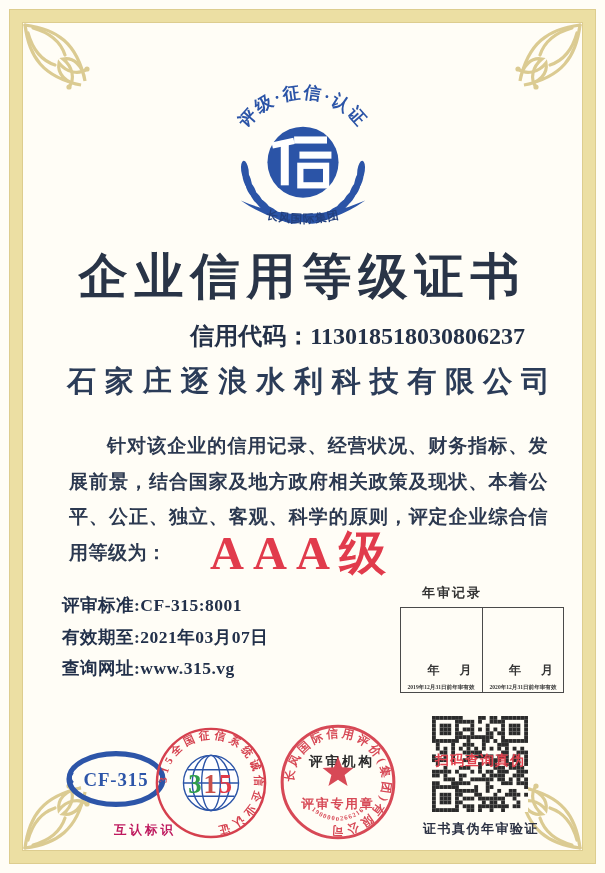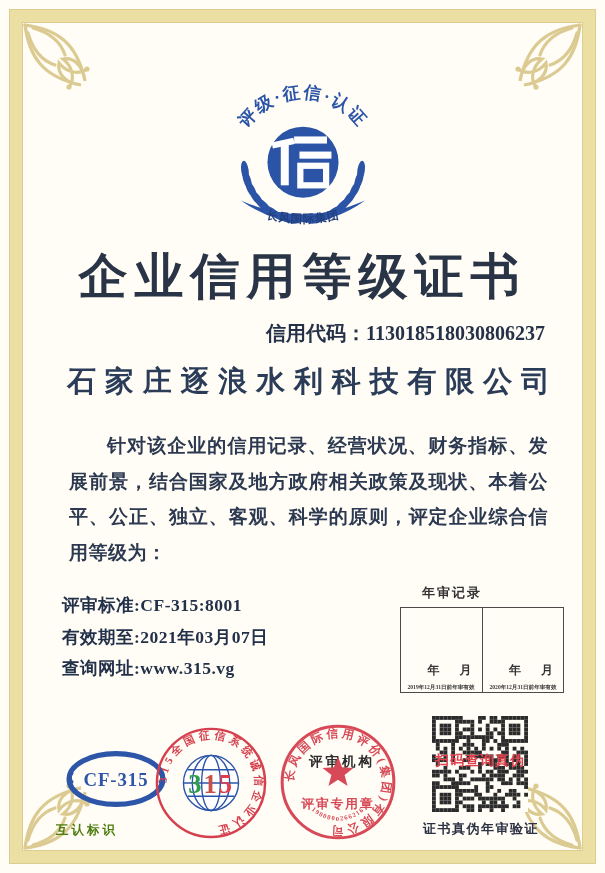--- a/index.html
+++ b/index.html
@@ -12,21 +12,21 @@
   .corner.tl{top:23px;left:23px;}
   .corner.tr{top:23px;right:23px;transform:scaleX(-1);}
   .corner.bl{bottom:23px;left:23px;transform:scaleY(-1);}
   .corner.br{bottom:23px;right:23px;transform:scale(-1,-1);}
   
   .emblem{position:absolute;top:84px;left:50%;transform:translateX(-50%);width:178px;height:160px;}
   
   .cert-title{position:absolute;top:244px;left:0;width:100%;text-align:center;
               font-size:49px;font-weight:bold;color:#293447;letter-spacing:7px;}
   .credit-code{position:absolute;top:320px;left:0;width:100%;box-sizing:border-box;
-               padding-right:60px;text-align:right;font-size:20px;font-weight:bold;color:#243148;}
+               padding-right:80px;text-align:right;font-size:24px;font-weight:bold;color:#243148;}
   .company{position:absolute;top:362px;left:55px;right:55px;
            font-family:"Liberation Sans","DejaVu Sans",sans-serif;
            font-size:29px;font-weight:bold;color:#2b3c58;
            text-align:justify;text-align-last:justify;margin-left:12px;}
   .body-par{position:absolute;top:428px;left:57px;right:57px;
             font-size:19px;font-weight:600;color:#2c3950;line-height:35.5px;
             text-align:justify;text-indent:2em;letter-spacing:.5px;margin-left:12px;}
   .rating{position:absolute;top:522px;left:0;width:100%;text-align:center;
           font-size:47px;font-weight:bold;color:#e13b4c;letter-spacing:9px;}
   
@@ -37,22 +37,22 @@
   .review-title{font-size:13px;font-weight:bold;margin-left:22px;letter-spacing:2px;color:#333;}
   .review-table{display:flex;margin-top:5px;border:1.5px solid #4a4a4a;height:84px;background:transparent;}
   .review-cell{position:relative;width:50%;}
   .review-cell + .review-cell{border-left:1.5px solid #4a4a4a;}
   .ym{position:absolute;bottom:13px;left:0;right:4px;display:flex;justify-content:flex-end;
       gap:20px;font-size:12px;font-weight:bold;color:#333;padding-right:6px;}
   .review-note{position:absolute;bottom:1px;left:50%;transform:translateX(-50%) scale(.62);
                transform-origin:center bottom;white-space:nowrap;font-size:9px;font-weight:bold;color:#333;}
   
   .cf-oval{position:absolute;left:60px;top:748px;width:112px;height:62px;}
-  .cf-caption{position:absolute;left:56px;top:822px;width:120px;text-align:left;
-              font-size:12.5px;font-weight:bold;color:#4d7c0f;letter-spacing:3px;}
+  .cf-caption{position:absolute;left:56px;top:822px;width:120px;text-align:right;
+              font-size:12.5px;font-weight:bold;color:#be185d;letter-spacing:3px;}
   .seal315{position:absolute;left:152px;top:722px;width:118px;height:118px;}
   .agency-label{position:absolute;left:277px;top:753px;width:130px;text-align:center;
                 font-size:13.5px;font-weight:bold;color:#2b2b2b;letter-spacing:3px;z-index:1;}
   .company-seal{position:absolute;left:272px;top:716px;width:132px;height:132px;z-index:2;opacity:.95;}
   .qr-box{position:absolute;left:432px;top:716px;width:96px;height:96px;z-index:2;}
   .qr-overlay{position:absolute;left:432px;top:752px;width:96px;text-align:center;z-index:3;
               font-size:14px;font-weight:bold;color:#e0414d;letter-spacing:1px;}
   .qr-caption{position:absolute;left:408px;top:820px;width:146px;text-align:center;
               font-size:13px;font-weight:bold;color:#2c3244;letter-spacing:1.5px;}
   svg text{font-family:"Liberation Serif","DejaVu Serif",serif;}
@@ -132,20 +132,21 @@
       <text font-size="13" font-weight="bold" fill="#23407e" letter-spacing="1">
         <textPath href="#p-arc-banner" startOffset="50%" text-anchor="middle">长风国际集团</textPath>
       </text>
     </svg>
   </div>
 
   <div class="cert-title">企业信用等级证书</div>
   <div class="credit-code">信用代码：113018518030806237</div>
   <div class="company">石家庄逐浪水利科技有限公司</div>
   <div class="body-par">针对该企业的信用记录、经营状况、财务指标、发展前景，结合国家及地方政府相关政策及现状、本着公平、公正、独立、客观、科学的原则，评定企业综合信用等级为：</div>
+  <div class="rating">AAA级</div>
 
   <div class="details">
     <div>评审标准:CF-315:8001</div>
     <div>有效期至:2021年03月07日</div>
     <div>查询网址:www.315.vg</div>
   </div>
 
   <div class="review">
     <div class="review-title">年审记录</div>
     <div class="review-table">

